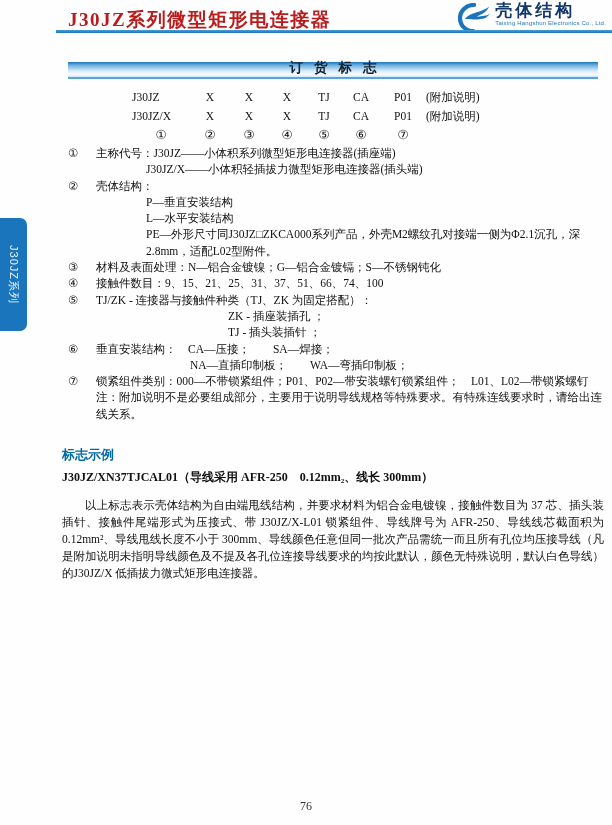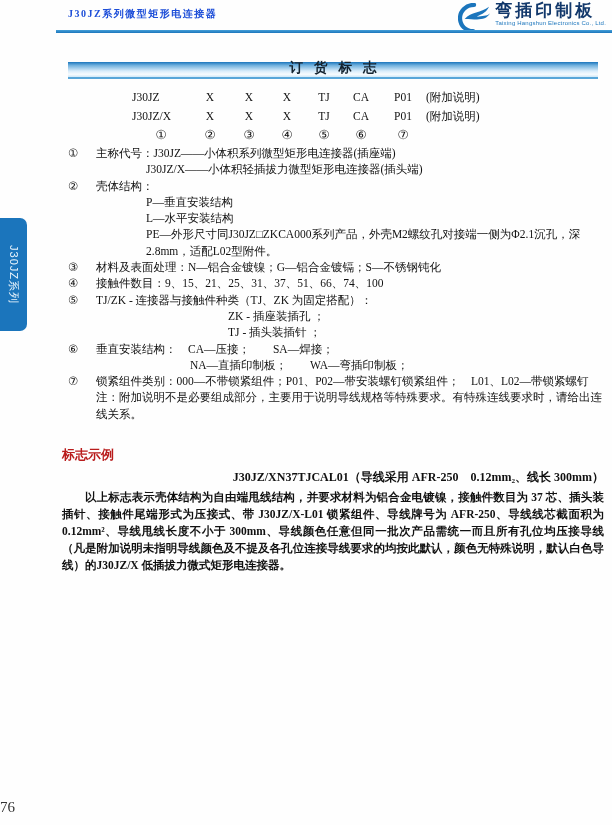--- a/index.html
+++ b/index.html
@@ -1,21 +1,21 @@
 <!DOCTYPE html>
 <html><head>
 <meta charset="utf-8">
 <style>
   html,body{margin:0;padding:0;background:#e9e9e9;}
   .page{position:relative;width:612px;height:825px;background:#fefefe;overflow:hidden;
         font-family:"Liberation Serif","DejaVu Serif",serif;color:#111;}
 
   
-  .page-title{position:absolute;left:68px;top:7px;margin:0;font-size:10px;font-weight:bold;
-              color:#1d4ed8;letter-spacing:1.5px;}
+  .page-title{position:absolute;left:68px;top:7px;margin:0;font-size:19px;font-weight:bold;
+              color:#b91c1c;letter-spacing:1.5px;}
   .header-rule{position:absolute;left:56px;right:0;top:30px;height:3px;
                background:linear-gradient(to bottom,#45a0d8,#1b75bc);}
   .logo{position:absolute;right:6px;top:1px;display:flex;align-items:flex-start;gap:3px;}
   .logo svg{display:block;margin-top:2px;}
   .logo-cn{font-size:17px;font-weight:bold;color:#12386b;letter-spacing:3px;line-height:19px;
            font-family:"Liberation Sans",sans-serif;}
   .logo-en{font-size:6px;color:#1b75bc;letter-spacing:.2px;margin-top:0;
            font-family:"Liberation Sans",sans-serif;}
 
   
@@ -44,43 +44,43 @@
   .spec .row{display:flex;}
   .spec .num{flex:0 0 28px;width:28px;}
   .spec .txt{flex:1;}
   .spec .i1{padding-left:28px;}
   .spec .i2{padding-left:78px;}
   .spec .i3{padding-left:160px;}
   .spec .i4{padding-left:122px;}
 
   
   .example{position:absolute;left:62px;top:446px;width:542px;}
-  .example h2{margin:0;font-size:13px;font-weight:bold;color:#b91c1c;
+  .example h2{margin:0;font-size:13px;font-weight:bold;color:#0369a1;
               font-family:"Liberation Sans",sans-serif;}
-  .example .code{margin-top:5px;font-size:12px;font-weight:bold;text-align:right;}
-  .example p{margin:3px 0 0;font-size:11.5px;line-height:17px;text-align:justify;text-indent:2em;font-weight:bold;}
+  .example .code{margin-top:5px;font-size:12px;font-weight:bold;}
+  .example p{margin:11px 0 0;font-size:11.5px;line-height:17px;text-align:justify;text-indent:2em;}
 
   
-  .footer{position:absolute;left:0;right:0;top:799px;text-align:left;font-size:15px;color:#333;}
+  .footer{position:absolute;left:0;right:0;top:799px;text-align:center;font-size:12px;color:#333;}
 </style>
 </head>
 <body>
 
 <div class="page">
 
   <h1 class="page-title">J30JZ系列微型矩形电连接器</h1>
   <div class="logo">
     <span>
       <svg width="34" height="30" viewBox="0 0 36 32">
         <path d="M17 2 C8 2 2 9 2 16 c0 8 6 14 14 14" fill="none" stroke="#1b75bc" stroke-width="4.5" stroke-linecap="round"></path>
         <path d="M7 17 c7-8 17-6 26-13 c-4 8-10 8-13 11 c6-2 10 0 14-4 c-5 9-15 6-27 6z" fill="#1b75bc"></path>
       </svg>
     </span>
     <div class="logo-text">
-      <div class="logo-cn">弯插印制板</div>
+      <div class="logo-cn">壳体结构</div>
       <div class="logo-en">Taixing Hangshun Electronics Co., Ltd.</div>
     </div>
   </div>
   <div class="header-rule"></div>
 
   <div class="side-tab">
     <span class="tab-text">J30JZ系列</span>
   </div>
 
   <div class="banner">

